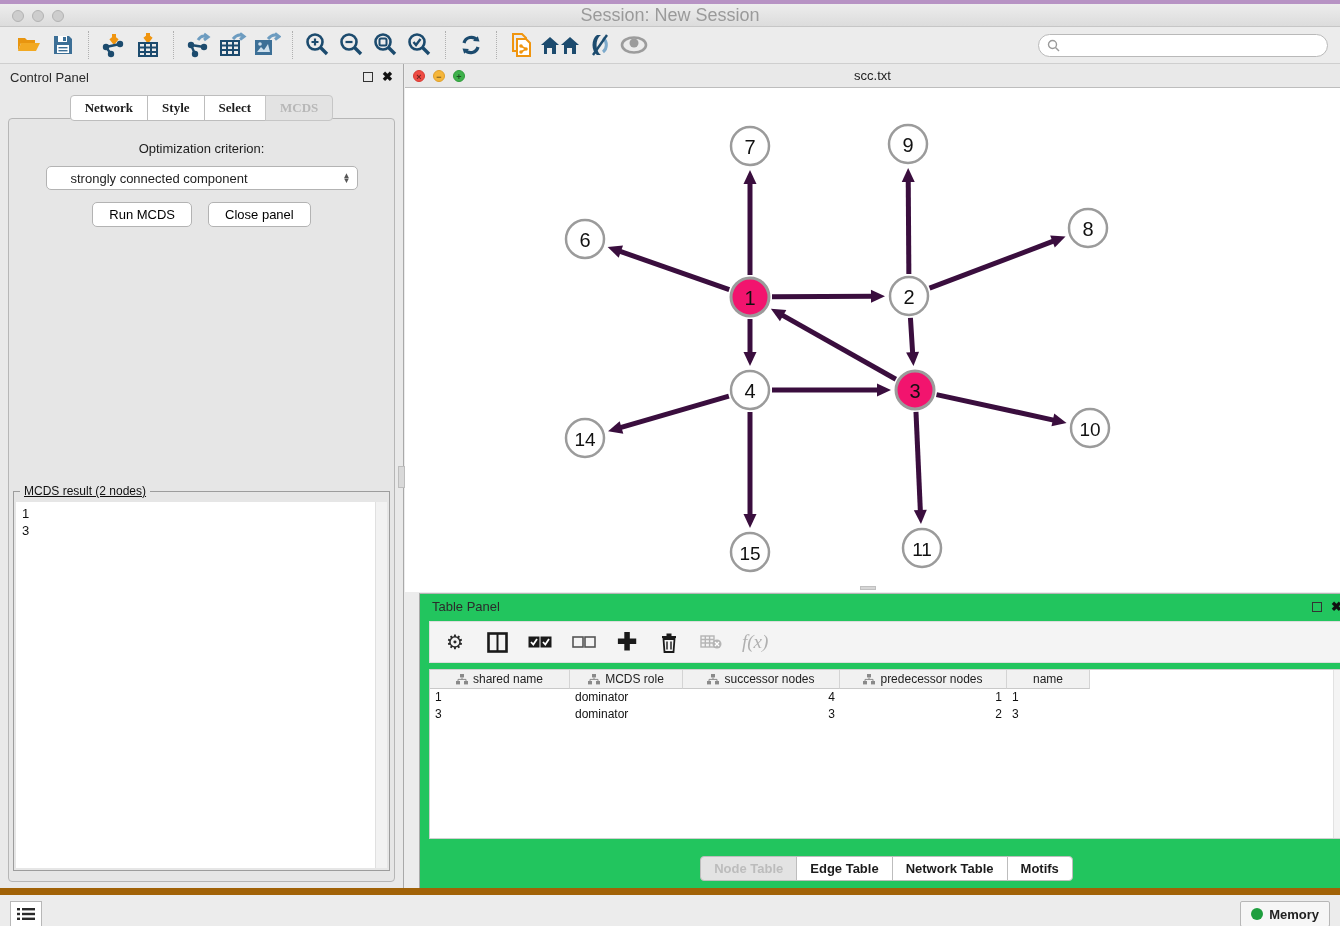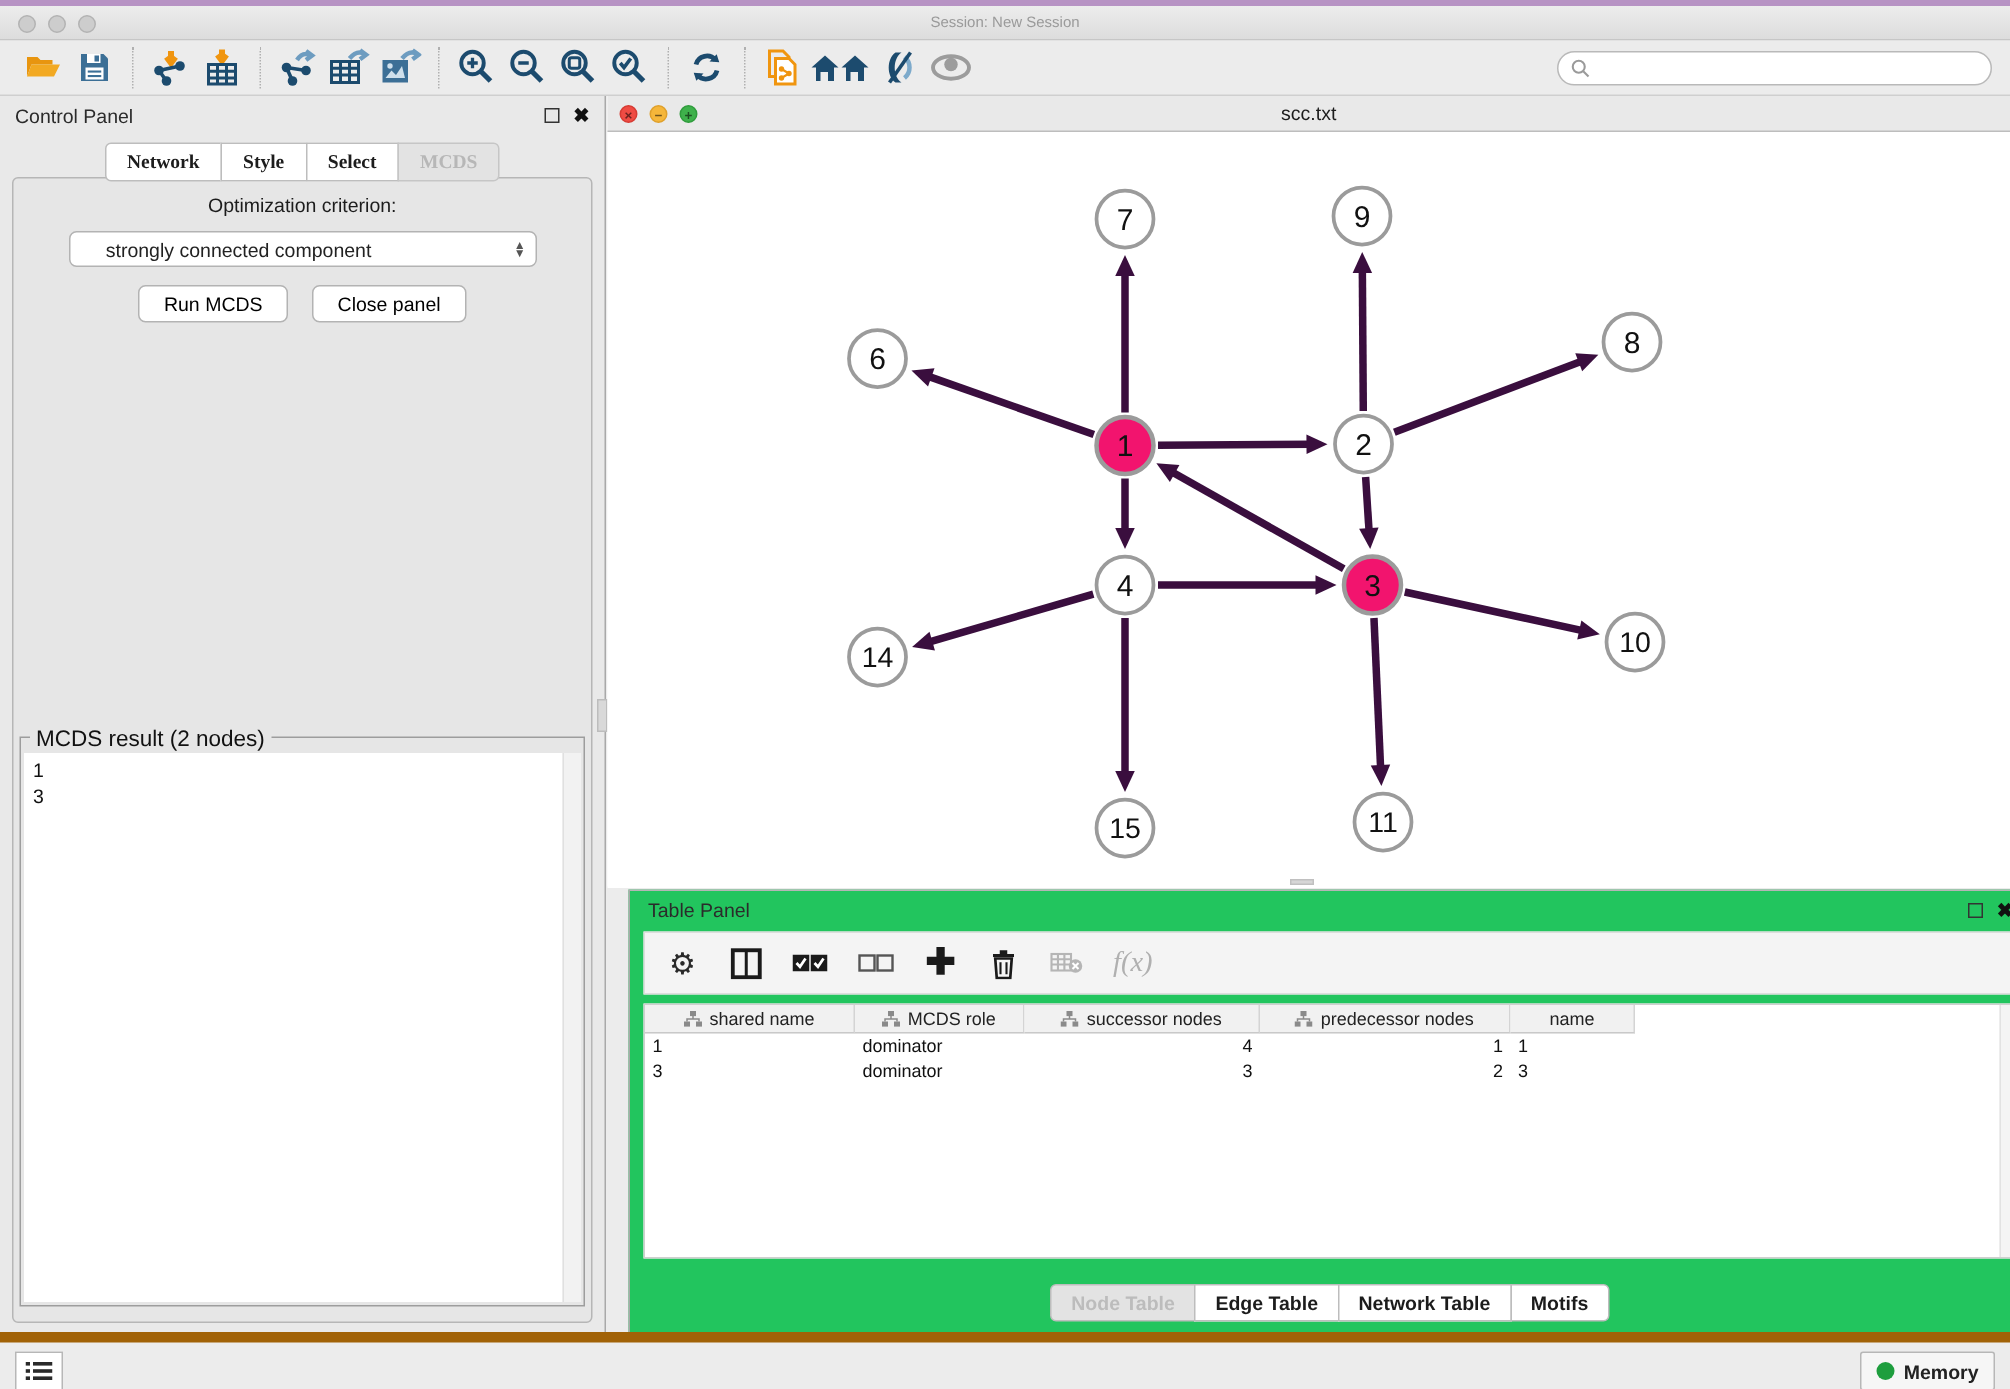--- a/index.html
+++ b/index.html
@@ -12,21 +12,21 @@
     color: #222;
   }
   
   .top-strip { position:absolute; left:0; top:0; width:1340px; height:4px; background:#b793c4; }
   .titlebar {
     position:absolute; left:0; top:4px; width:1340px; height:23px;
     background:linear-gradient(#ededed,#dcdcdc);
     border-bottom:1px solid #c6c6c6;
     display:flex; align-items:center; justify-content:center;
   }
-  .titlebar .title { font-size:10px; color:#9a9a9a; }
+  .titlebar .title { font-size:18px; color:#9a9a9a; }
   .traffic-inactive { position:absolute; left:12px; top:6px; display:flex; gap:8px; }
   .traffic-inactive span { width:12px; height:12px; border-radius:50%; background:#cdcdcd; border:1px solid #b3b3b3; }
   
   .toolbar {
     position:absolute; left:0; top:27px; width:1340px; height:37px;
     background:#ececec; border-bottom:1px solid #cfcfcf;
     display:flex; align-items:center; padding:0 12px;
   }
   .tbtn { width:34px; height:30px; display:flex; align-items:center; justify-content:center; cursor:pointer; }
   .tsep { width:1px; height:28px; border-left:1px dotted #b0b0b0; margin:0 8px; }
@@ -50,38 +50,38 @@
   .cp-tab {
     font-size:13px; font-weight:bold; padding:4px 14px; background:#fff;
     border:1px solid #bdbdbd; margin-left:-1px; cursor:pointer; color:#1c1c1c;
   }
   .cp-tab:first-child { border-radius:4px 0 0 4px; margin-left:0; }
   .cp-tab.active { background:#e3e3e3; color:#b7b7b7; border-radius:0 4px 4px 0; border-color:#c6c6c6; }
   .cp-box {
     position:absolute; left:8px; right:8px; top:54px; bottom:6px;
     border:1px solid #b6b6b6; border-radius:4px; background:#e6e6e6;
   }
-  .opt-label { text-align:center; font-size:13px; margin-top:10px; color:#1c1c1c; }
+  .opt-label { text-align:center; font-size:13px; margin-top:22px; color:#1c1c1c; }
   .dropdown {
     margin:10px auto 0 auto; width:312px; height:24px; background:#fff;
     border:1px solid #b3b3b3; border-radius:5px; display:flex; align-items:center;
     padding:0 6px 0 24px; font-size:13px; cursor:pointer;
   }
   .dd-arrows { margin-left:auto; display:flex; flex-direction:column; line-height:5px; color:#555; font-size:8px; }
   .btn-row { display:flex; justify-content:center; gap:16px; margin-top:12px; }
   .pbtn {
     font-size:13px; padding:4px 16px; background:#fff; border:1px solid #b3b3b3;
     border-radius:5px; cursor:pointer; font-family:"Liberation Sans",sans-serif;
   }
   .result-group {
     position:absolute; left:4px; right:4px; top:372px; bottom:10px;
     border:1px solid #9d9d9d; background:#e6e6e6;
   }
   .result-legend {
-    position:absolute; top:-8px; left:6px; background:#e6e6e6; padding:0 4px; font-size:15px; color:#111;
+    position:absolute; top:-8px; left:6px; background:#e6e6e6; padding:0 4px; font-size:12px; color:#111;text-decoration:underline;
   }
   .result-area {
     position:absolute; left:2px; right:2px; top:10px; bottom:2px; background:#fff;
     font-size:13px; color:#111; padding:3px 6px; line-height:17px; white-space:pre-line;
   }
   .result-scroll { position:absolute; right:2px; top:10px; bottom:2px; width:12px; background:#f2f2f2; border-left:1px solid #e0e0e0; }
   .v-grip { position:absolute; left:398px; top:466px; width:7px; height:22px; background:#d9d9d9; border:1px solid #bdbdbd; }
   
   .net-window { position:absolute; left:405px; top:64px; width:935px; height:528px; background:#fff; }
   .net-titlebar {

